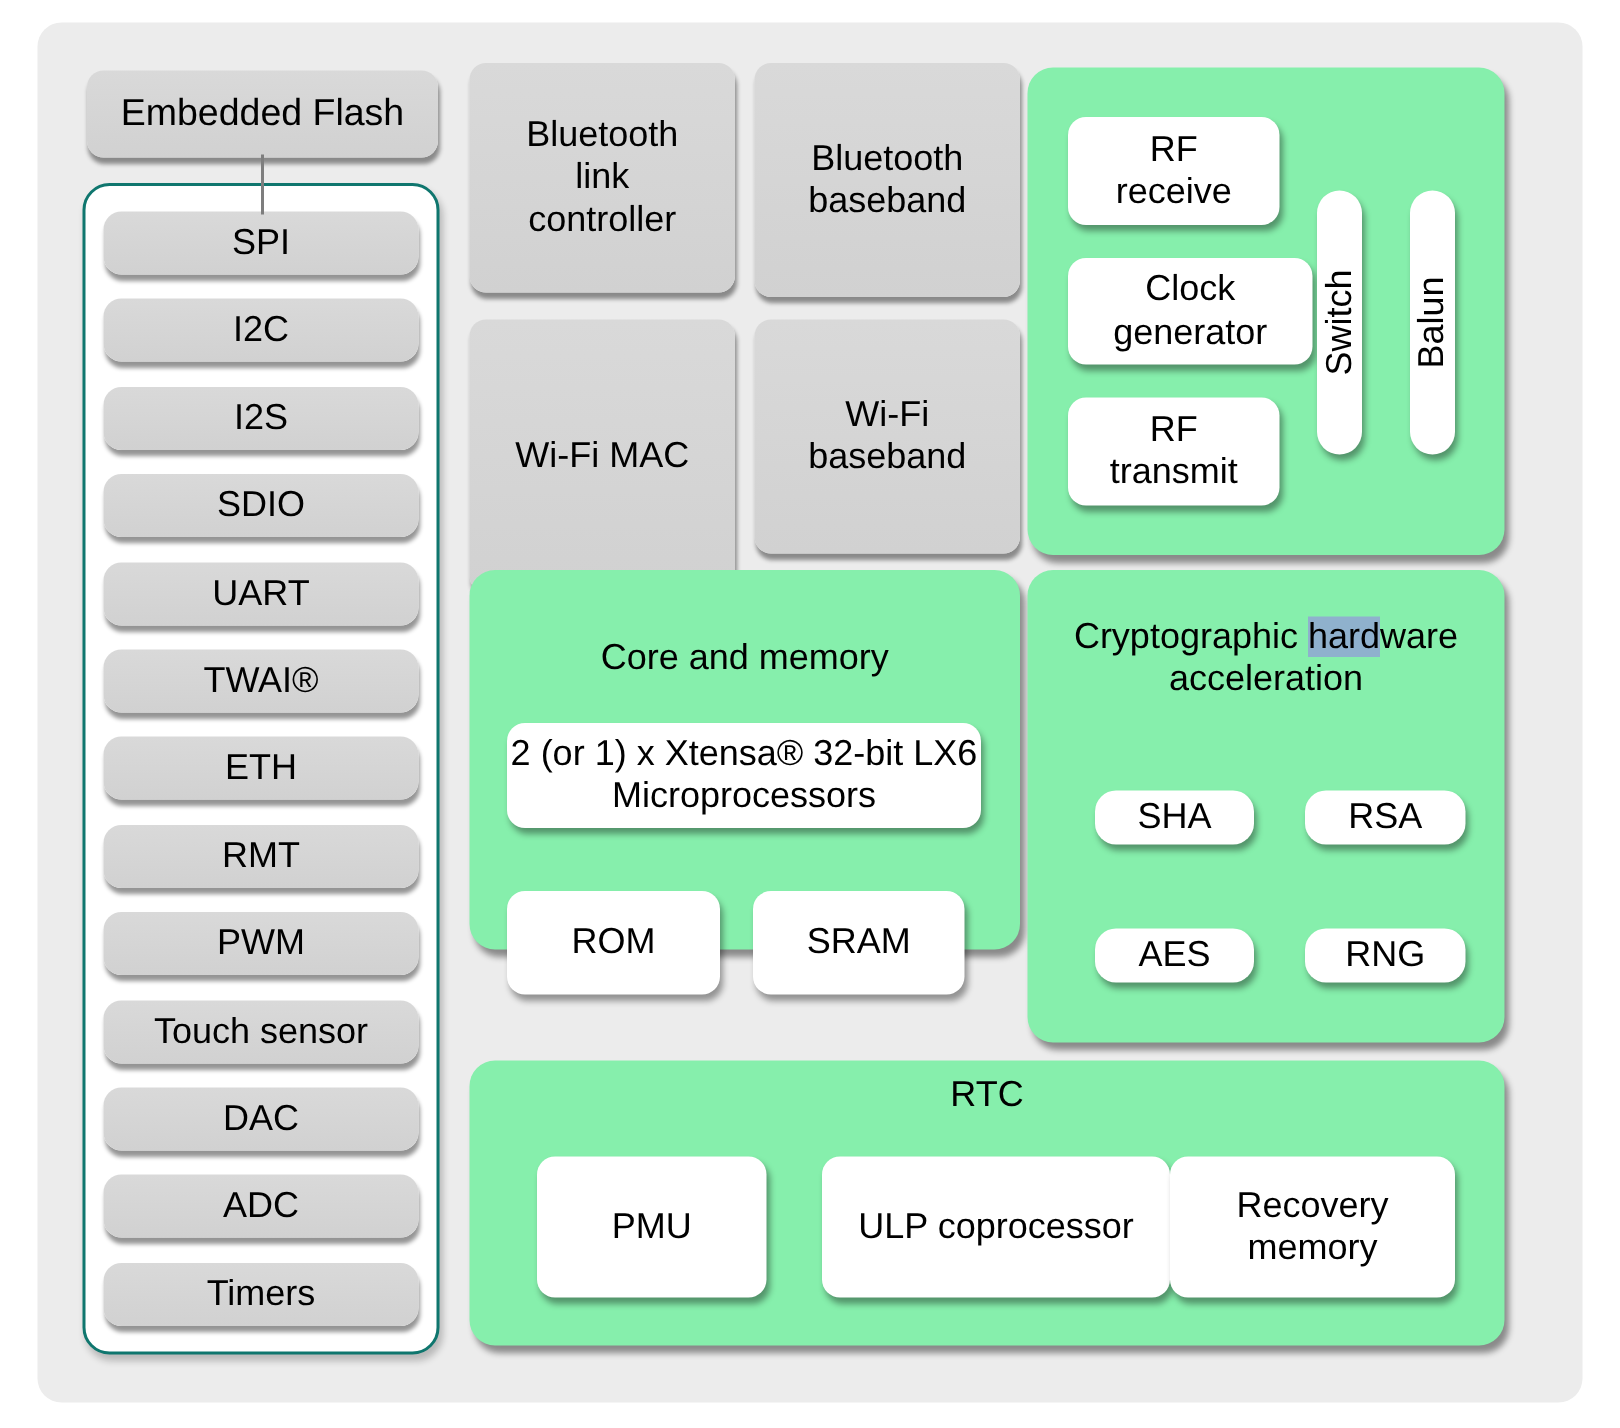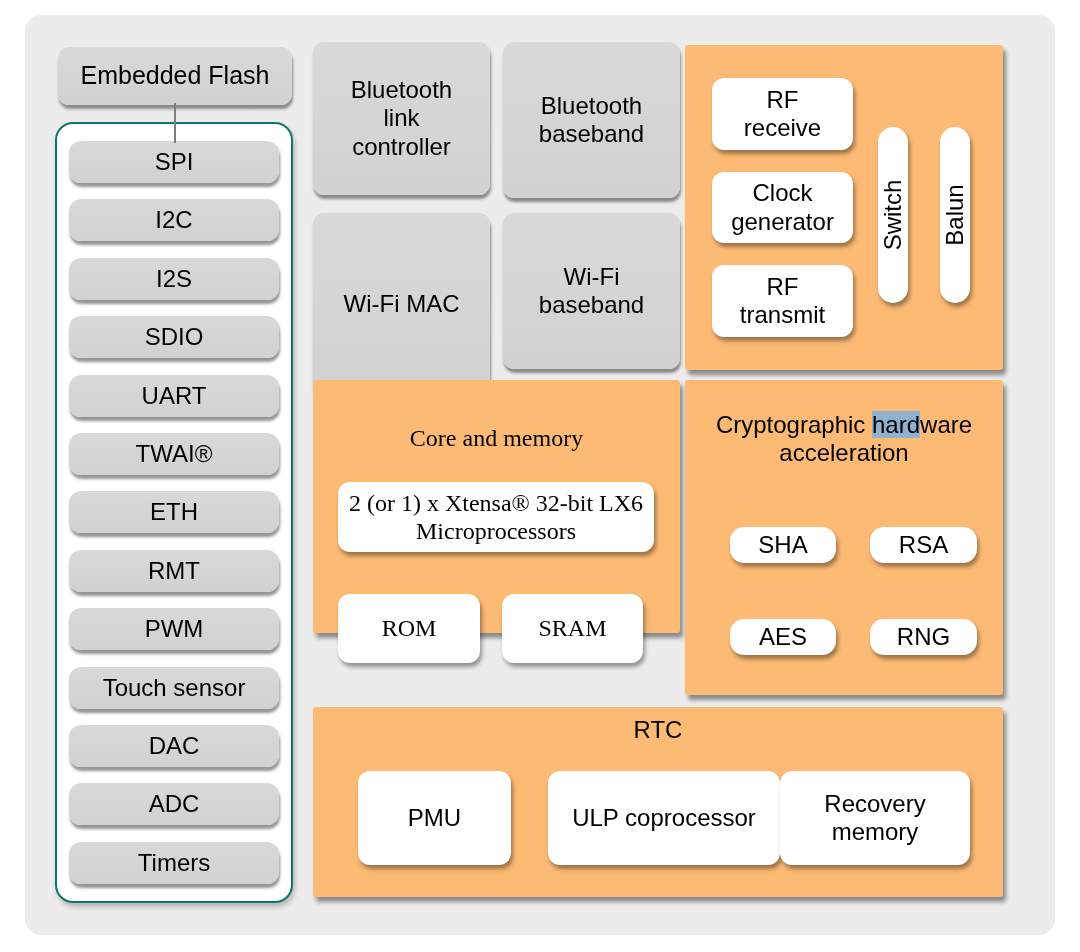--- a/index.html
+++ b/index.html
@@ -10,21 +10,21 @@
   }
   .canvas { position:relative; width:1080px; height:952px; background:#fff; overflow:hidden; }
   .chip { position:absolute; left:25px; top:15px; width:1030px; height:920px;
           background:#ececec; border-radius:16px; }
 
   .box { position:absolute; display:flex; align-items:center; justify-content:center;
          text-align:center; font-size:24px; line-height:1.17; box-sizing:border-box; }
 
   .gray  { background:linear-gradient(180deg,#d9d9d9,#d1d1d1); }
   .gray-box { border-radius:11px; box-shadow:1px 4px 3px rgba(0,0,0,0.42); }
-  .panel { position:absolute; background:#fdba74; border-radius:3px;
+  .panel { position:absolute; background:#86efac; border-radius:17px;
            box-shadow:3px 5px 4px rgba(0,0,0,0.42); box-sizing:border-box; }
   .white-box { background:#ffffff; border-radius:12px; box-shadow:2px 4px 4px rgba(0,0,0,0.38); }
 
   .flash { left:33px; top:32px; width:234px; height:58px; font-size:25px; }
   .connector { position:absolute; left:149px; top:88px; width:2px; height:40px;
                background:#7e7e7e; z-index:3; }
 
   .periph { position:absolute; left:30px; top:107px; width:238px; height:781px;
             background:#fff; border:2px solid #0f766e; border-radius:18px;
             box-shadow:2px 4px 5px rgba(0,0,0,0.22); box-sizing:border-box;
@@ -69,31 +69,31 @@
       <div class="pill">Timers</div>
     </div>
 
     <div class="box gray gray-box" style="left:288px; top:27px; width:177px; height:153px; padding:0 36px;">Bluetooth link controller</div>
     <div class="box gray gray-box" style="left:478px; top:27px; width:177px; height:156px; padding:0 18px;">Bluetooth baseband</div>
     <div class="box gray gray-box" style="left:288px; top:198px; width:177px; height:182px; padding:0 18px;">Wi-Fi MAC</div>
     <div class="box gray gray-box" style="left:478px; top:198px; width:177px; height:156px; padding:0 18px;">Wi-Fi baseband</div>
 
     <div class="panel" style="left:660px; top:30px; width:318px; height:325px;">
       <div class="box white-box" style="left:27px; top:33px; width:141px; height:72px; padding:0 20px;">RF receive</div>
-      <div class="box white-box" style="left:27px; top:127px; width:141px; height:71px; padding:0 20px;">Clock generator</div>
+      <div class="box white-box" style="left:27px; top:127px; width:163px; height:71px; padding:0 20px;">Clock generator</div>
       <div class="box white-box" style="left:27px; top:220px; width:141px; height:72px; padding:0 20px;">RF transmit</div>
       <div class="vpill" style="left:193px; top:82px;">
         <span>Switch</span>
       </div>
       <div class="vpill" style="left:255px; top:82px;">
         <span>Balun</span>
       </div>
     </div>
 
-    <div class="panel" style="left:288px; top:365px; width:367px; height:253px;font-family:Liberation Serif, serif;">
+    <div class="panel" style="left:288px; top:365px; width:367px; height:253px;">
       <div class="panel-title" style="top:45px;">Core and memory</div>
       <div class="box white-box" style="left:25px; top:102px; width:316px; height:70px; padding:0 2px;">2 (or 1) x Xtensa® 32-bit LX6 Microprocessors</div>
       <div class="box white-box" style="left:25px; top:214px; width:142px; height:69px;">ROM</div>
       <div class="box white-box" style="left:189px; top:214px; width:141px; height:69px;">SRAM</div>
     </div>
 
     <div class="panel" style="left:660px; top:365px; width:318px; height:315px;padding-left:36px;">
       <div class="panel-title" style="top:31px;">
         <div><span>Cryptographic </span><span class="hl">hard</span><span>ware</span></div>
         <div>acceleration</div>

